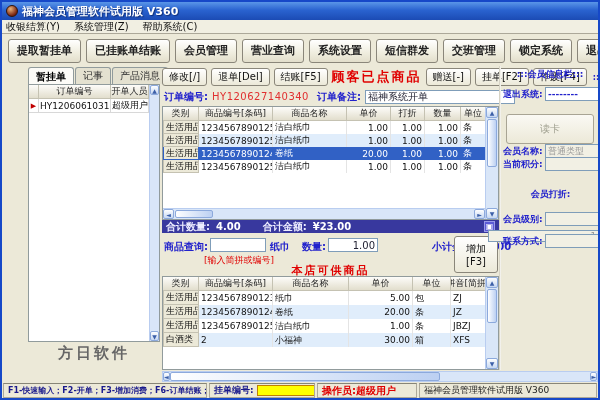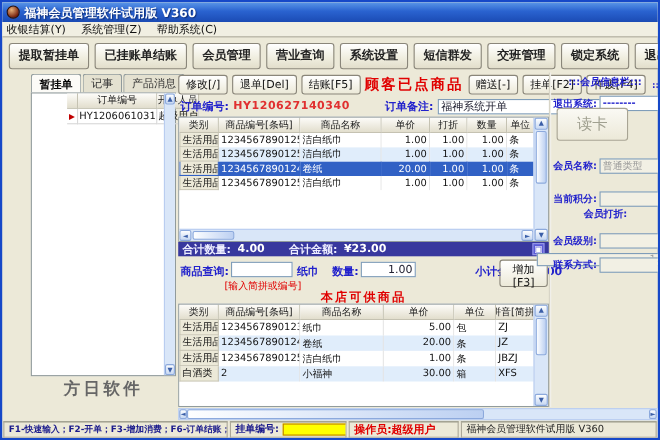--- a/index.html
+++ b/index.html
@@ -26,21 +26,21 @@
     background:linear-gradient(180deg,#FFFFFF,#EFEDDE 60%,#E2DECB);border:1px solid #8A867A;border-radius:3px;
     display:flex;align-items:center;white-space:nowrap;}
 
   
   .left-tabs{position:absolute;left:26px;top:65px;height:17px;display:flex;gap:1px;}
   .tab{height:17px;padding:0 7px;font-size:10px;display:flex;align-items:center;white-space:nowrap;
     border:1px solid #919B9C;border-bottom:none;border-radius:3px 3px 0 0;background:#E4E1D0;color:#333;}
   .tab.active{background:#FCFBF7;font-weight:bold;color:#000;height:18px;}
   .left-box{position:absolute;left:26px;top:82px;width:132px;height:258px;background:#fff;border:1px solid #919B9C;}
   .ltable{display:flex;flex-direction:column;height:100%;}
-  .lrow{display:flex;height:14px;margin-left:32px;}
+  .lrow{display:flex;height:14px;}
   .lhc{background:linear-gradient(180deg,#FDFCF9,#E2DECD);border-right:1px solid #C5C2B2;border-bottom:1px solid #C5C2B2;
     font-size:9px;color:#222;display:flex;align-items:center;justify-content:center;overflow:hidden;}
   .lc{border-right:1px solid #D8D8D8;border-bottom:1px solid #D8D8D8;font-size:9px;color:#111;
     display:flex;align-items:center;padding:0 1px;overflow:hidden;white-space:nowrap;}
   .lw0{width:10px;flex:0 0 10px;}.lw1{width:72px;flex:0 0 72px;}.lw2{width:38px;flex:0 0 38px;}
   .marker{color:#C00000;font-size:7px;justify-content:center;}
   .lvscroll{position:absolute;right:0;top:0;bottom:0;width:10px;background:#D9E6F8;border-left:1px solid #B9CDF0;
     display:flex;flex-direction:column;justify-content:space-between;}
   .logo{position:absolute;left:26px;top:344px;width:132px;height:24px;text-align:center;}
   .logo-name{font-size:15px;font-weight:bold;color:#666;letter-spacing:3px;line-height:15px;}
@@ -48,21 +48,21 @@
 
   
   .row-actions{position:absolute;left:160px;top:65px;width:437px;height:20px;display:flex;align-items:center;gap:4px;}
   .sm-btn{height:18px;padding:0 6px;font-size:10px;color:#111;background:linear-gradient(180deg,#FFFFFF,#ECE9D8);
     border:1px solid #8A867A;border-radius:3px;display:flex;align-items:center;white-space:nowrap;}
   .picked-title{flex:1;text-align:center;color:#E00000;font-size:13px;font-weight:bold;letter-spacing:2px;white-space:nowrap;}
   .member-info-title{color:#2222CC;font-size:8px;font-weight:bold;white-space:nowrap;margin-left:2px;}
 
   .row-order{position:absolute;left:162px;top:87px;width:420px;height:15px;display:flex;align-items:center;gap:4px;}
   .lbl-blue{color:#2222CC;font-size:10px;font-weight:bold;white-space:nowrap;}
-  .val-red{color:#E03030;font-size:10px;font-weight:bold;letter-spacing:.5px;white-space:nowrap;margin-right:28px;}
+  .val-red{color:#E03030;font-size:10px;font-weight:normal;letter-spacing:.5px;white-space:nowrap;margin-right:4px;}
   .inp{border:1px solid #7F9DB9;background:#fff;font-size:10px;color:#223;height:14px;padding:0 2px;}
   .remark-inp{width:150px;color:#223;}
 
   
   .grid{position:absolute;background:#fff;border:1px solid #919B9C;display:flex;}
   .grid-main{flex:1;display:flex;flex-direction:column;overflow:hidden;}
   .g-head{display:flex;height:14px;flex:0 0 14px;}
   .ghc{background:linear-gradient(180deg,#FDFCF9,#E2DECD);border-right:1px solid #C5C2B2;border-bottom:1px solid #C5C2B2;
     font-size:9px;color:#222;display:flex;align-items:center;justify-content:center;overflow:hidden;white-space:nowrap;}
   .g-row{display:flex;height:13px;flex:0 0 13px;}
@@ -99,34 +99,34 @@
     display:flex;align-items:center;font-size:10px;font-weight:bold;padding:0 4px;gap:6px;}
   .totals .v{color:#FFFFFF;margin-right:16px;}
   .totals-icon{margin-left:auto;width:11px;height:11px;background:#5B5BD6;border:1px solid #9A9AE8;color:#fff;
     font-size:8px;line-height:9px;text-align:center;}
 
   
   .q-label{position:absolute;font-size:10px;font-weight:bold;color:#2222CC;white-space:nowrap;}
   .q-hint{position:absolute;left:202px;top:252px;font-size:9px;color:#E00000;white-space:nowrap;}
   .q-match{position:absolute;left:268px;top:238px;font-size:10px;font-weight:bold;color:#2222CC;}
   .q-sub{position:absolute;left:430px;top:238px;font-size:10px;font-weight:bold;color:#2222CC;}
-  .add-btn{position:absolute;left:452px;top:234px;width:44px;height:25px;font-size:10px;color:#111;
+  .add-btn{position:absolute;left:452px;top:234px;width:44px;height:37px;font-size:10px;color:#111;
     background:linear-gradient(180deg,#FFFFFF,#ECE9D8);border:1px solid #8A867A;border-radius:3px;}
   .store-title{position:absolute;left:160px;top:261px;width:337px;text-align:center;color:#E00000;
     font-size:11px;font-weight:bold;letter-spacing:2px;}
 
   
   .rsep{position:absolute;left:497px;top:64px;width:2px;height:304px;background:linear-gradient(90deg,#c9c5b2,#fff);}
   .member-title{position:absolute;left:500px;top:66px;width:96px;text-align:center;color:#2222CC;
     font-size:9px;font-weight:bold;white-space:nowrap;}
   .m-row{position:absolute;left:501px;width:95px;height:16px;display:flex;align-items:center;}
   .m-lbl{font-size:9px;font-weight:bold;color:#2222CC;white-space:nowrap;flex:0 0 42px;}
   .m-inp{flex:1;height:14px;border:1px solid #7F9DB9;background:#F2F0E4;font-size:9px;color:#999;padding:0 2px;}
   .m-inp.white{background:#fff;color:#2222CC;font-weight:bold;}
-  .readcard{position:absolute;left:504px;top:96px;width:65px;height:30px;font-size:14px;color:#A0A090;
+  .readcard{position:absolute;left:504px;top:112px;width:88px;height:30px;font-size:10px;color:#A0A090;
     background:linear-gradient(180deg,#FAF9F4,#ECE9D8);border:1px solid #A8A494;border-radius:3px;}
 
   
   .bottom-scroll{position:absolute;left:160px;top:369px;width:436px;height:11px;background:#D9E6F8;
     border:1px solid #B9CDF0;display:flex;}
 
   
   .statusbar{position:absolute;left:0;top:381px;width:596px;height:15px;display:flex;gap:2px;padding:0 1px;}
   .sb-cell{border:1px solid #ACA899;border-top-color:#878577;background:#ECE9D8;display:flex;align-items:center;
     padding:0 4px;overflow:hidden;white-space:nowrap;}
@@ -351,21 +351,21 @@
 
   <div class="m-row" style="top:84px;">
     <span class="m-lbl">退出系统:</span>
     <input class="m-inp white" value="--------" style="">
   </div>
   <button class="readcard">读卡</button>
   <div class="m-row" style="top:141px;">
     <span class="m-lbl">会员名称:</span>
     <input class="m-inp" value="普通类型" style="">
   </div>
-  <div class="m-row" style="top:171px;">
+  <div class="m-row" style="top:154px;">
     <span class="m-lbl">当前积分:</span>
     <input class="m-inp" style="text-align: right;" value="10">
   </div>
   <div class="m-row" style="top:186px;flex-direction:column;">
     <span class="m-lbl">会员打折:</span>
     <input class="m-inp" style="text-align: right;" value="1.00">
   </div>
   <div class="m-row" style="top:209px;">
     <span class="m-lbl">会员级别:</span>
     <input class="m-inp" value="" style="">

